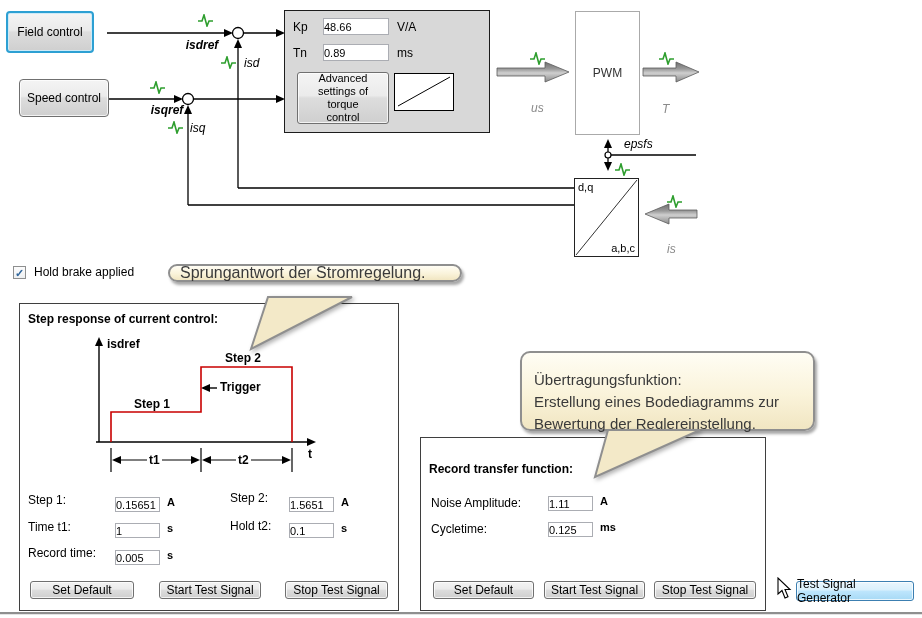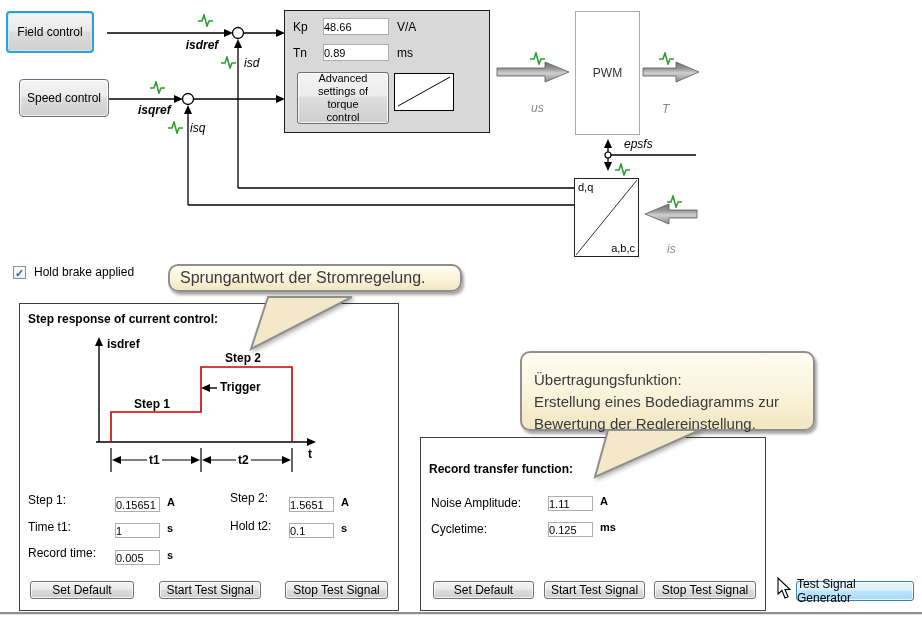--- a/index.html
+++ b/index.html
@@ -117,21 +117,21 @@
     </svg>
   <svg class="spark" style="left:614px;top:163px" width="17" height="13" viewBox="0 0 17 13">
       <path d="M1,7 H5 L7,1 L10,12 L12,7 H16" fill="none" stroke="#2e9e2e" stroke-width="1.6"></path>
     </svg>
   <svg class="spark" style="left:666px;top:195px" width="17" height="13" viewBox="0 0 17 13">
       <path d="M1,7 H5 L7,1 L10,12 L12,7 H16" fill="none" stroke="#2e9e2e" stroke-width="1.6"></path>
     </svg>
 
   <span class="lbl ital bold" style="left:179px;top:38px;width:46px;text-align:center;z-index:3">isdref</span>
   <span class="lbl ital" style="left:244px;top:56px;z-index:3">isd</span>
-  <span class="lbl ital bold" style="left:138px;top:103px;width:46px;z-index:3">isqref</span>
+  <span class="lbl ital bold" style="left:144px;top:103px;width:46px;text-align:center;z-index:3">isqref</span>
   <span class="lbl ital" style="left:190px;top:121px;z-index:3">isq</span>
   <span class="lbl ital gray" style="left:531px;top:79px;z-index:3">us</span>
   <span class="lbl ital gray" style="left:662px;top:80px;z-index:3">T</span>
   <span class="lbl ital" style="left:624px;top:137px;z-index:3">epsfs</span>
   <span class="lbl ital gray" style="left:667px;top:220px;z-index:3">is</span>
 
   <div class="btn btn-big btn-focus" style="left:6px;top:11px;width:88px;height:42px;z-index:2">Field control</div>
   <div class="btn btn-big" style="left:19px;top:79px;width:90px;height:38px;z-index:2">Speed control</div>
 
   <div class="grayblock" style="left:284px;top:10px;width:206px;height:123px;z-index:2">
@@ -237,21 +237,21 @@
 
     <span class="lbl" style="left:10px;top:84px">Cycletime:</span>
     <input class="field" readonly="" style="left: 127px; top: 84px; width: 45px; height: 15px;" value="0.125">
     <span class="lbl bold" style="left:179px;top:83px;font-size:11px">ms</span>
 
     <div class="btn" style="left:12px;top:143px;width:101px;height:18px">Set Default</div>
     <div class="btn" style="left:123px;top:143px;width:101px;height:18px">Start Test Signal</div>
     <div class="btn" style="left:233px;top:143px;width:102px;height:18px">Stop Test Signal</div>
   </div>
 
-  <div class="bubble" style="left:168px;top:264px;width:294px;height:28px;display:flex;align-items:center;padding:0 10px">
+  <div class="bubble" style="left:168px;top:264px;width:294px;height:18px;display:flex;align-items:center;padding:0 10px">
     <span>Sprungantwort der Stromregelung.</span>
   </div>
   <svg class="tail" style="left:236px;top:296px" width="130" height="58" viewBox="0 0 130 58">
     <polygon points="32,1 116,1 15,53" fill="#f3e9c8" stroke="#8f8f8f" stroke-width="2"></polygon>
   </svg>
 
   <div class="bubble" style="left:520px;top:351px;width:295px;height:80px;padding:16px 12px;font-size:15px;line-height:22px">
     <div>Übertragungsfunktion:</div>
     <div>Erstellung eines Bodediagramms zur</div>
     <div>Bewertung der Reglereinstellung.</div>

